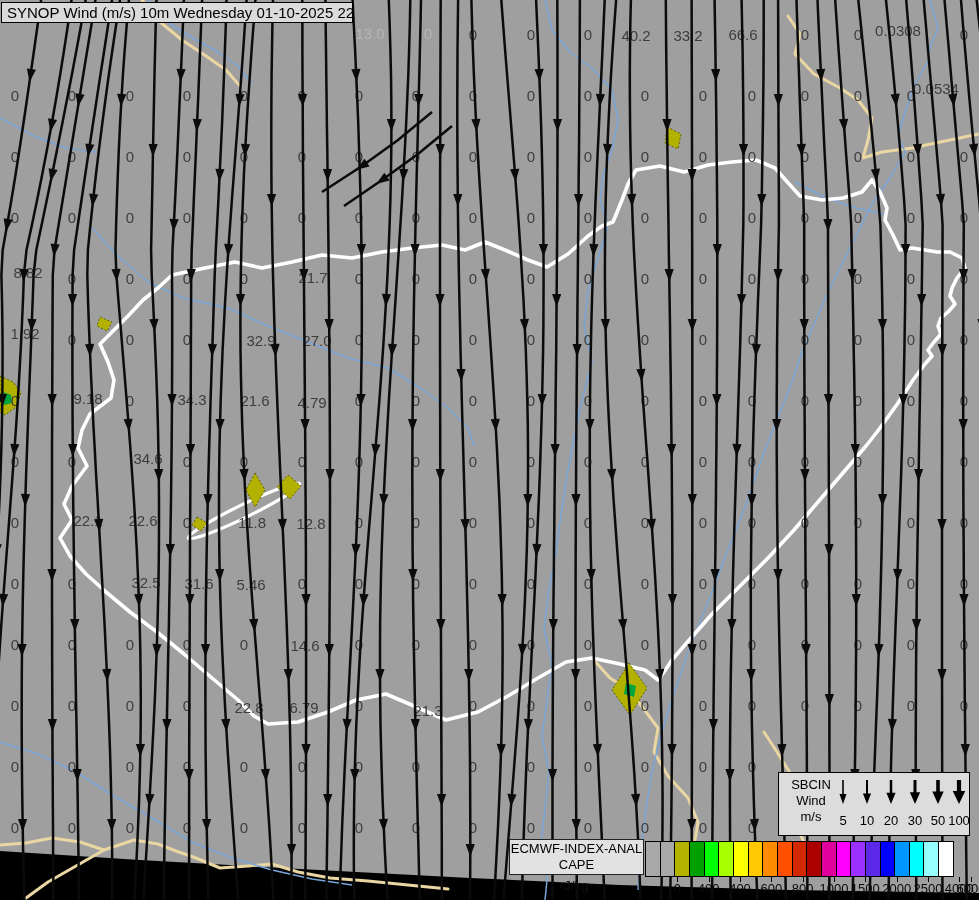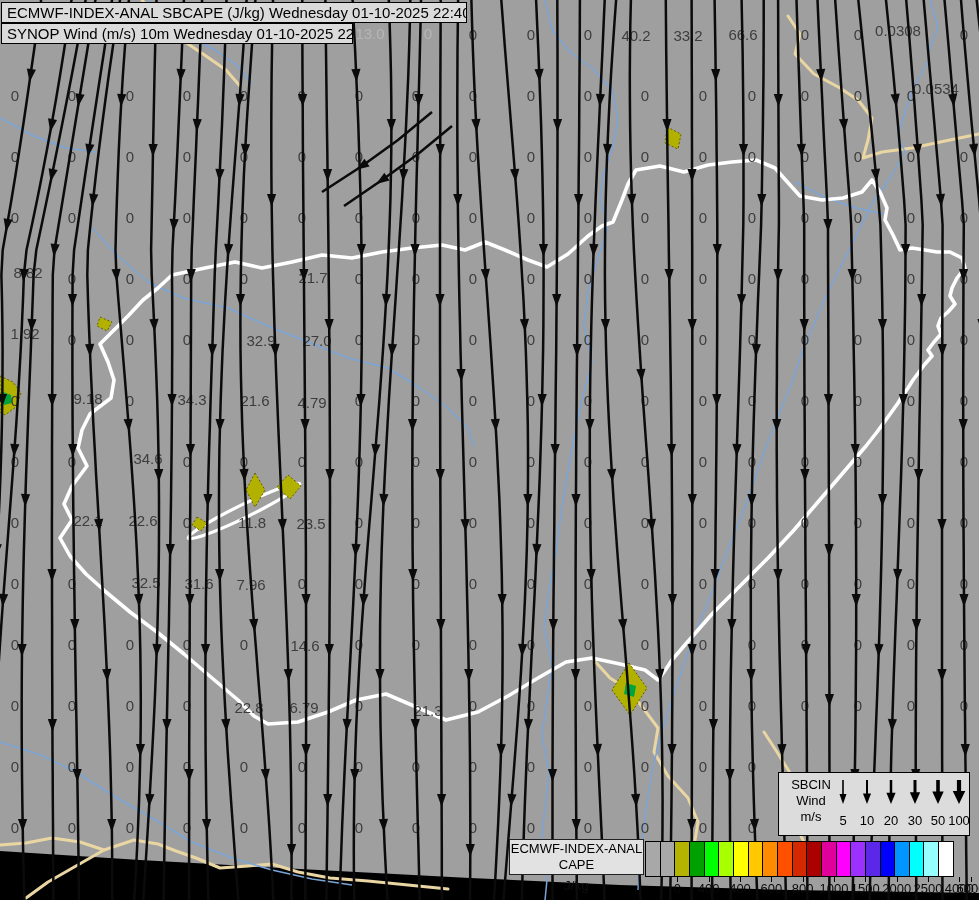--- a/index.html
+++ b/index.html
@@ -290,24 +290,24 @@
       <span class="mapval" style="left: 261px; top: 340px;">32.9</span>
       <span class="mapval" style="left: 317px; top: 340px;">27.0</span>
       <span class="mapval" style="left: 88px; top: 398px;">9.18</span>
       <span class="mapval" style="left: 192px; top: 399px;">34.3</span>
       <span class="mapval" style="left: 255px; top: 400px;">21.6</span>
       <span class="mapval" style="left: 312px; top: 402px;">4.79</span>
       <span class="mapval" style="left: 148px; top: 458px;">34.6</span>
       <span class="mapval" style="left: 88px; top: 520px;">22.1</span>
       <span class="mapval" style="left: 143px; top: 520px;">22.6</span>
       <span class="mapval" style="left: 252px; top: 522px;">11.8</span>
-      <span class="mapval" style="left: 311px; top: 523px;">23.5</span>
+      <span class="mapval" style="left: 311px; top: 523px;">12.8</span>
       <span class="mapval" style="left: 146px; top: 582px;">32.5</span>
       <span class="mapval" style="left: 199px; top: 583px;">31.6</span>
-      <span class="mapval" style="left: 251px; top: 584px;">7.96</span>
+      <span class="mapval" style="left: 251px; top: 584px;">5.46</span>
       <span class="mapval" style="left: 305px; top: 645px;">14.6</span>
       <span class="mapval" style="left: 249px; top: 707px;">22.8</span>
       <span class="mapval" style="left: 304px; top: 707px;">6.79</span>
       <span class="mapval" style="left: 428px; top: 710px;">21.3</span>
     </div>
 
   <svg id="flow" class="layer" width="979" height="900">
       <path d="M44.6 -25.0 L 41.1 0.0 L 37.6 25.0 L 34.1 50.0 L 30.5 75.0 L 26.9 100.0 L 23.2 125.0 L 19.4 150.0 L 15.5 175.0 L 11.4 200.0 L 7.1 225.0 L 2.7 250.0 L 1.4 275.0 L 2.0 300.0 L 2.4 325.0 L 2.6 350.0 L 2.5 375.0 L 2.3 400.0 L 1.9 425.0 L 1.3 450.0 L 0.5 475.0 L -0.5 500.0 L -1.7 525.0 L -3.0 550.0 L -4.5 575.0 L -6.1 600.0 L -7.8 625.0 L -9.5 650.0 L -11.4 675.0 L -13.3 700.0 L -15.2 725.0 L -17.1 750.0 L -19.0 775.0 L -20.8 800.0 L -22.6 825.0 L -24.2 850.0 L -25.8 875.0 L -27.3 900.0 L -28.5 925.0" fill="none" stroke="#0b0b0b" stroke-width="2.5" stroke-linejoin="round"></path>
       <path d="M29.55215936011382 81.92898969380866 L26.845818674115737 68.407313758803 L35.952490843121396 69.71441819466789 Z" fill="#0b0b0b"></path>
       <path d="M5.934902868073862 231.89733010469442 L3.6207343783737285 218.3030436504049 L12.68579680168638 219.87296188440467 Z" fill="#0b0b0b"></path>
@@ -584,21 +584,20 @@
       <path d="M1011.6681315045332 406.9940699006585 L1006.5370351602656 394.1943882520453 L1015.7292413154167 393.8157776325402 Z" fill="#0b0b0b"></path>
       <path d="M1017.2849093837856 556.9964779741007 L1012.2748881296384 544.148922290898 L1021.4702591813136 543.8571154677867 Z" fill="#0b0b0b"></path>
       <path d="M1020.467707134928 731.9999179458954 L1015.8048164946441 719.0223430231006 L1025.0047086521067 718.9777976410787 Z" fill="#0b0b0b"></path>
       <path d="M432.0 112.0 L 398.0 140.0 L 362.0 166.0 L 322.0 192.0" fill="none" stroke="#0b0b0b" stroke-width="2.5"></path>
       <path d="M356.13089468589556 169.8149184541679 L364.5237152850649 158.8732292614446 L369.5376081105427 166.58691053141044 Z" fill="#0b0b0b"></path>
       <path d="M452.0 126.0 L 418.0 154.0 L 382.0 180.0 L 344.0 206.0" fill="none" stroke="#0b0b0b" stroke-width="2.5"></path>
       <path d="M376.2228491712512 183.95278740914392 L384.3542975557758 172.81548310469884 L389.5493895792222 180.40830990819728 Z" fill="#0b0b0b"></path>
     </svg>
 
   <div class="titles">
-    <div class="tbox">ECMWF-INDEX-ANAL SBCAPE (J/kg) Wednesday 01-10-2025 22:40</div>
     <div class="tbox t2">SYNOP Wind (m/s) 10m Wednesday 01-10-2025 22:40</div>
   </div>
 
   <div id="overlayvals">
       <span class="mapval muted" style="left: 370px; top: 33px;">13.0</span>
       <span class="mapval muted" style="left: 428px; top: 33px;">0</span>
     </div>
 
   <div class="synop">
     <div class="synop-label">

